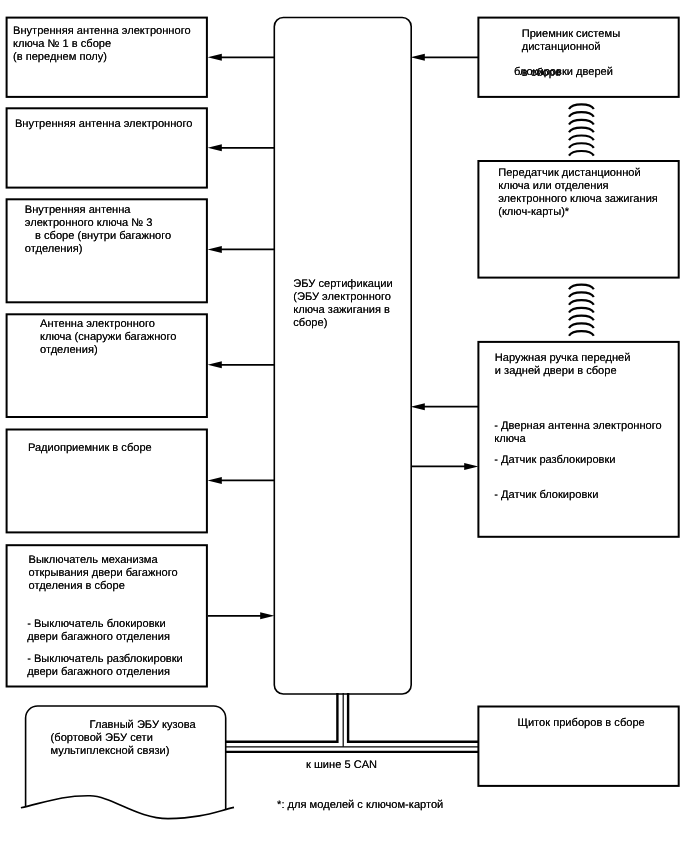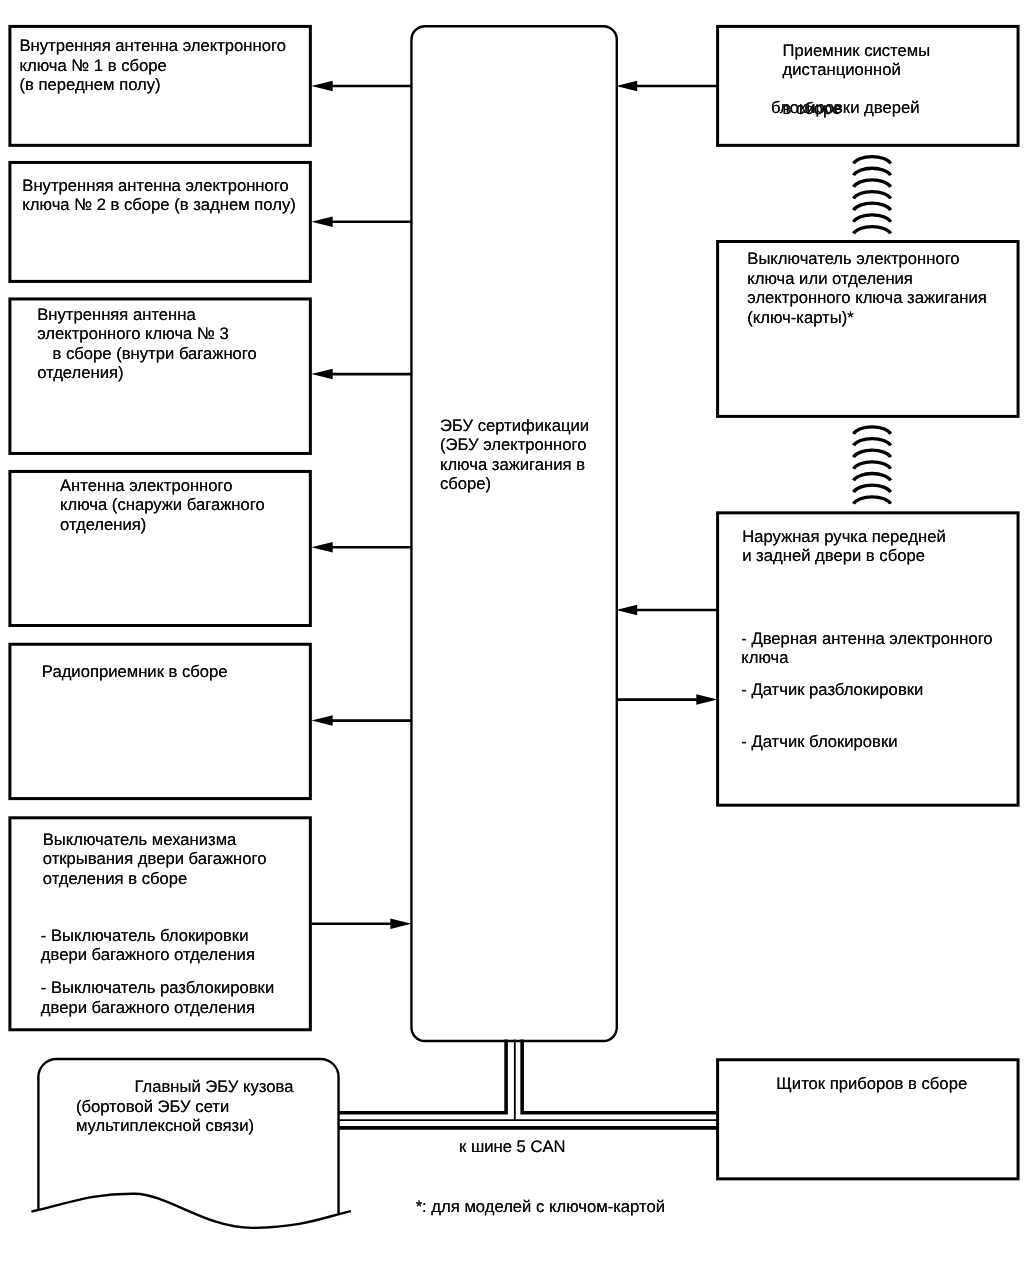--- a/index.html
+++ b/index.html
@@ -33,21 +33,20 @@
     <rect x="478.4" y="706.5" width="200.3" height="79.4" fill="#fff"></rect>
     <rect x="274.3" y="17.5" width="136.9" height="676.5" rx="9" ry="9" fill="#fff"></rect>
     <path d="M25.6 806.2 L25.6 718 A12 12 0 0 1 37.6 706 L213.7 706 A12 12 0 0 1 225.7 718 L225.7 809.4 C 216 811.5, 202 818.2, 172 818.2 C 140 818.2, 119 796.2, 90 795.8 C 62 795.4, 46 802, 20.9 807.8 Z" fill="#fff"></path>
   </svg>
 
   <div class="tx" style="left:13px;top:24.9px;">Внутренняя антенна электронного</div>
   <div class="tx" style="left:13px;top:37.9px;">ключа № 1 в сборе</div>
   <div class="tx" style="left:13px;top:50.9px;">(в переднем полу)</div>
 
   <div class="tx" style="left:14.9px;top:117.7px;">Внутренняя антенна электронного</div>
-  <div class="tx" style="left:14.9px;top:130.7px;">ключа № 2 в сборе (в заднем полу)</div>
 
   <div class="tx" style="left:24.8px;top:203.8px;">Внутренняя антенна</div>
   <div class="tx" style="left:24.8px;top:216.8px;">электронного ключа № 3</div>
   <div class="tx" style="left:35px;top:229.8px;">в сборе (внутри багажного</div>
   <div class="tx" style="left:24.8px;top:242.8px;">отделения)</div>
 
   <div class="tx" style="left:40px;top:318.3px;">Антенна электронного</div>
   <div class="tx" style="left:40px;top:331.3px;">ключа (снаружи багажного</div>
   <div class="tx" style="left:40px;top:344.3px;">отделения)</div>
 
@@ -68,21 +67,21 @@
 
   <div class="tx" style="left:50.6px;top:719.1px;padding-left:39px;">Главный ЭБУ кузова</div>
   <div class="tx" style="left:50.6px;top:732.1px;">(бортовой ЭБУ сети</div>
   <div class="tx" style="left:50.6px;top:745.1px;">мультиплексной связи)</div>
 
   <div class="tx" style="left:521.7px;top:27.8px;">Приемник системы</div>
   <div class="tx" style="left:521.7px;top:40.8px;">дистанционной</div>
   <div class="tx" style="left:514px;top:53.8px;margin-top:12px;">блокировки дверей</div>
   <div class="tx" style="left:521.7px;top:66.8px;">в сборе</div>
 
-  <div class="tx" style="left:498.2px;top:166.9px;">Выключатель электронного</div>
+  <div class="tx" style="left:498.2px;top:166.9px;">Передатчик дистанционной</div>
   <div class="tx" style="left:498.2px;top:179.9px;">ключа или отделения</div>
   <div class="tx" style="left:498.2px;top:192.9px;">электронного ключа зажигания</div>
   <div class="tx" style="left:498.2px;top:205.9px;">(ключ-карты)*</div>
 
   <div class="tx" style="left:494.8px;top:352.3px;">Наружная ручка передней</div>
   <div class="tx" style="left:494.8px;top:365.3px;">и задней двери в сборе</div>
   <div class="tx" style="left:494.2px;top:420.2px;">- Дверная антенна электронного</div>
   <div class="tx" style="left:494.2px;top:433.2px;">ключа</div>
   <div class="tx" style="left:494.2px;top:454.4px;">- Датчик разблокировки</div>
   <div class="tx" style="left:494.2px;top:488.8px;">- Датчик блокировки</div>

